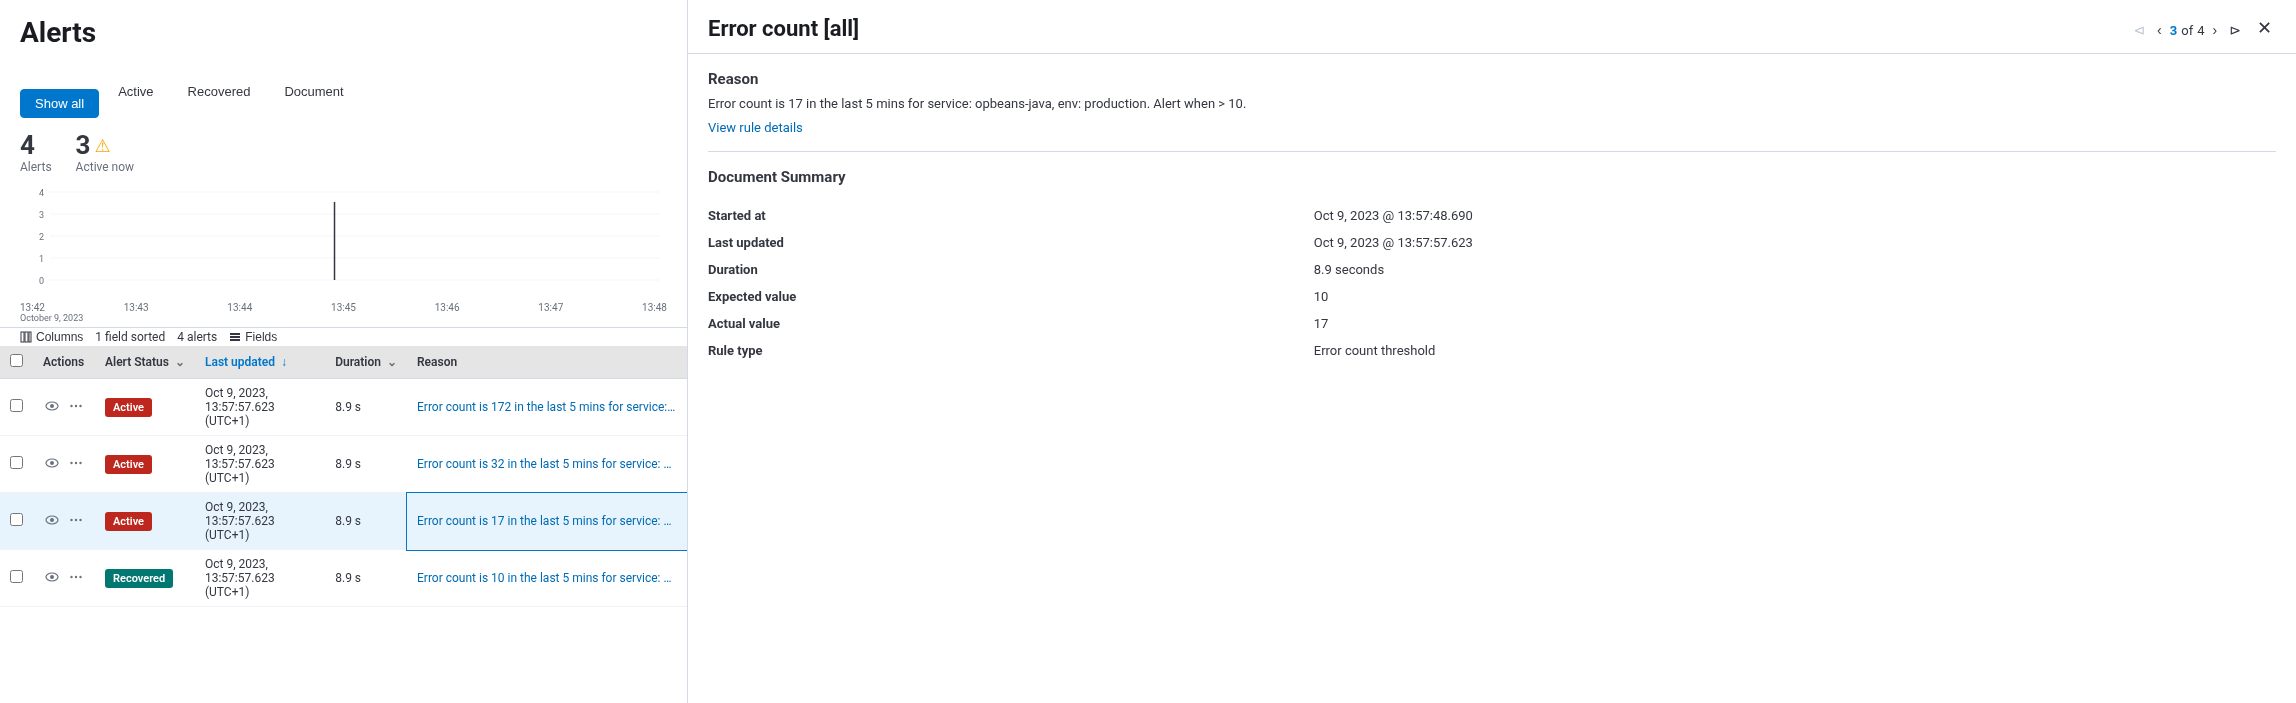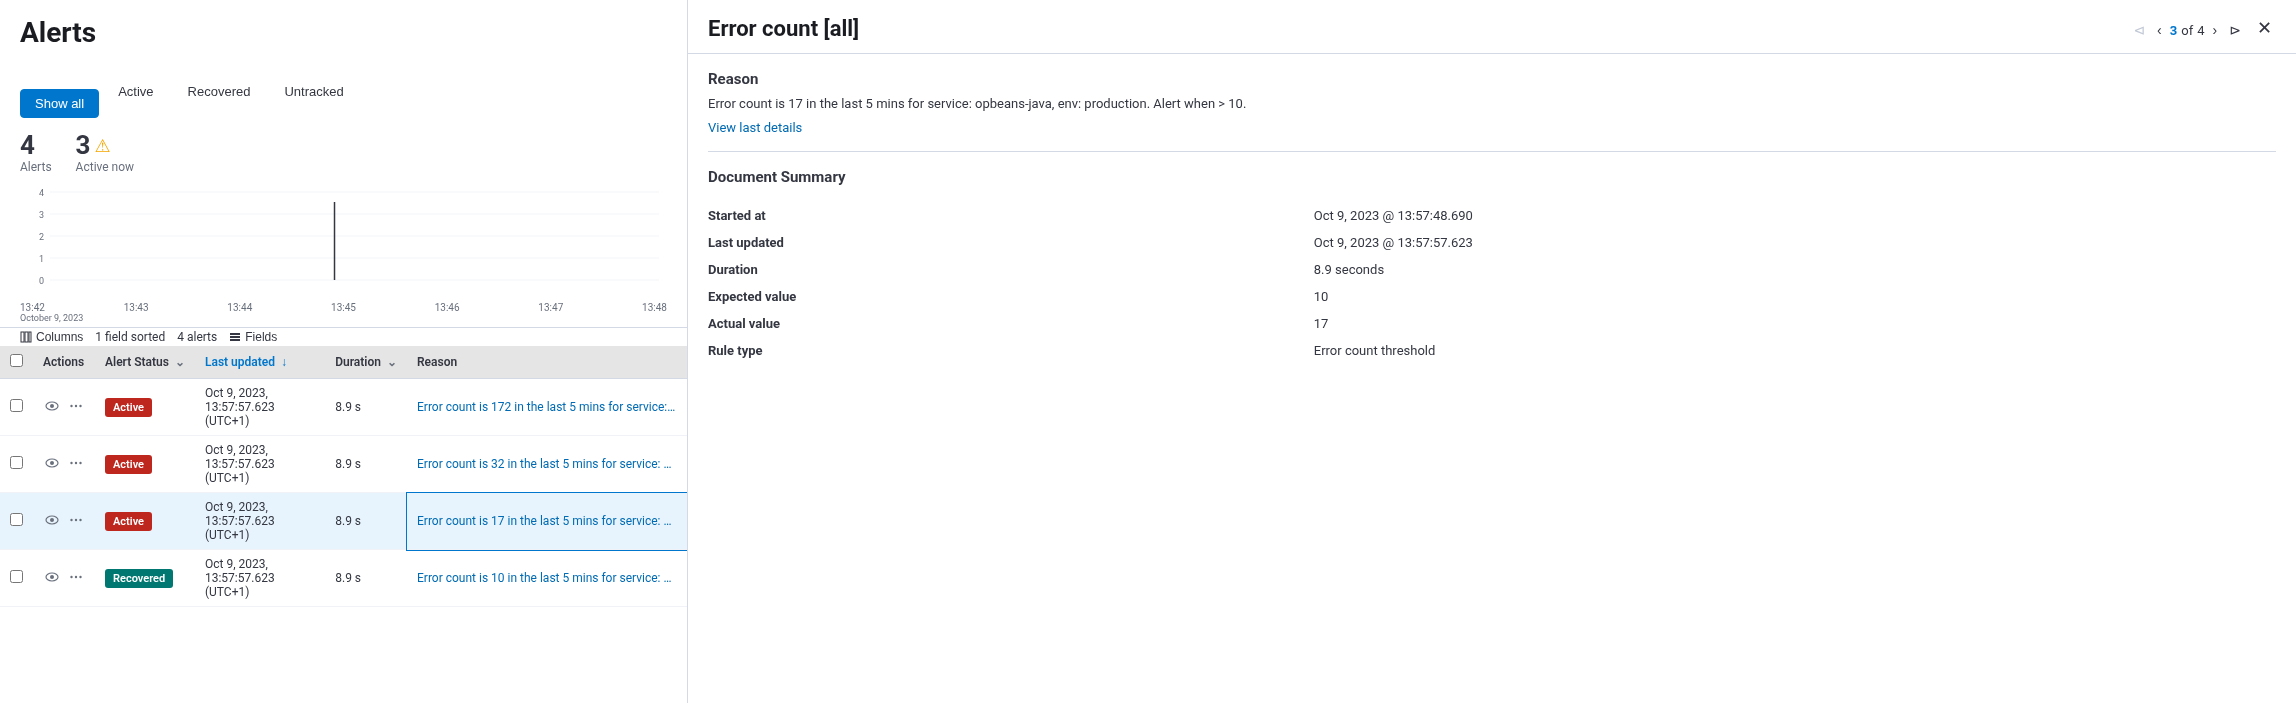--- a/index.html
+++ b/index.html
@@ -94,21 +94,21 @@
 
   <div class="page-header">
     <h1 class="page-title">Alerts</h1>
   </div>
 
 
   <div class="tabs">
     <button class="tab-btn active-tab">Show all</button>
     <button class="tab-btn">Active</button>
     <button class="tab-btn">Recovered</button>
-    <button class="tab-btn">Untracked</button>
+    <button class="tab-btn">Document</button>
   </div>
 
   <div class="stats-row">
     <div class="stat-item">
       <span class="stat-number">4</span>
       <span class="stat-label">Alerts</span>
     </div>
     <div class="stat-item">
       <div class="stat-with-icon">
         <span class="stat-number">3</span>
@@ -310,21 +310,21 @@
       </div>
       <button class="close-btn">✕</button>
     </div>
   </div>
 
   <div class="right-content">
 
     <div>
       <div class="section-title">Reason</div>
       <p class="reason-text">Error count is 17 in the last 5 mins for service: opbeans-java, env: production. Alert when &gt; 10.</p>
-      <a class="view-rule-link" href="#">View last details</a>
+      <a class="view-rule-link" href="#">View rule details</a>
     </div>
 
     <hr class="divider">
 
     <div>
       <div class="section-title">Document Summary</div>
       <div style="height:10px;"></div>
       <div class="doc-summary" id="doc-summary-rows">
           <div class="doc-row">
             <div class="doc-label">Started at</div>

